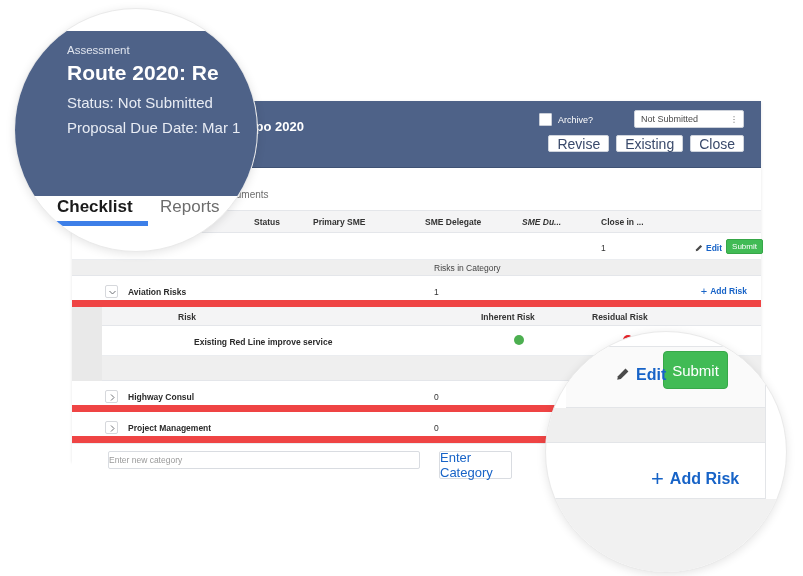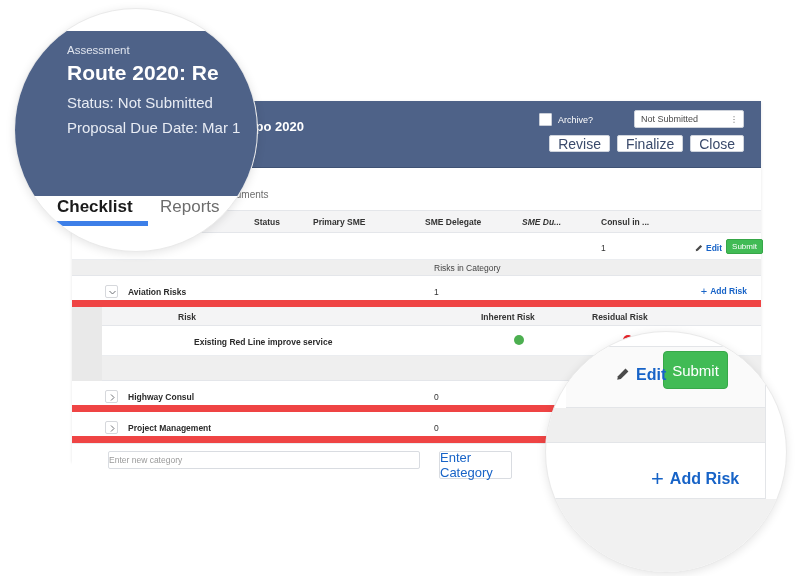--- a/index.html
+++ b/index.html
@@ -636,39 +636,39 @@
       <span class="archive-label">Archive?</span>
     </div>
 
     <div class="status-select">
       <span>Not Submitted</span>
       <span class="caret">⋮</span>
     </div>
 
     <div class="hdr-buttons">
       <div class="hdr-btn">Revise</div>
-      <div class="hdr-btn">Finalize</div>
+      <div class="hdr-btn">Existing</div>
       <div class="hdr-btn">Close</div>
     </div>
   </div>
 
   <div class="tabs">
     <div class="tab active" id="tab-checklist">Checklist</div>
     <div class="tab" id="tab-reports">Reports</div>
     <div class="tab" id="tab-documents">Documents</div>
     <div class="tab-underline"></div>
   </div>
 
   <div class="table-head">
     <div class="th" style="left:56px;">Area</div>
     <div class="th" style="left:182px;">Status</div>
     <div class="th" style="left:241px;">Primary SME</div>
     <div class="th" style="left:353px;">SME Delegate</div>
     <div class="th" style="left:450px;font-style:italic;">SME Du...</div>
-    <div class="th" style="left:529px;">Consul in ...</div>
+    <div class="th" style="left:529px;">Close in ...</div>
   </div>
 
   <div class="area-left-gutter"></div>
 
   <div class="area-row">
     <div class="cell" style="left:529px; top:10px;">1</div>
     <div class="edit-link" style="left:622px; top:10px;">
       <span class="pencil">
         <svg viewBox="0 0 16 16" width="9" height="9">
             <path d="M11.5 1.6l2.9 2.9-7.6 7.6-3.6.7.7-3.6z" fill="#4a4a4a"></path>

